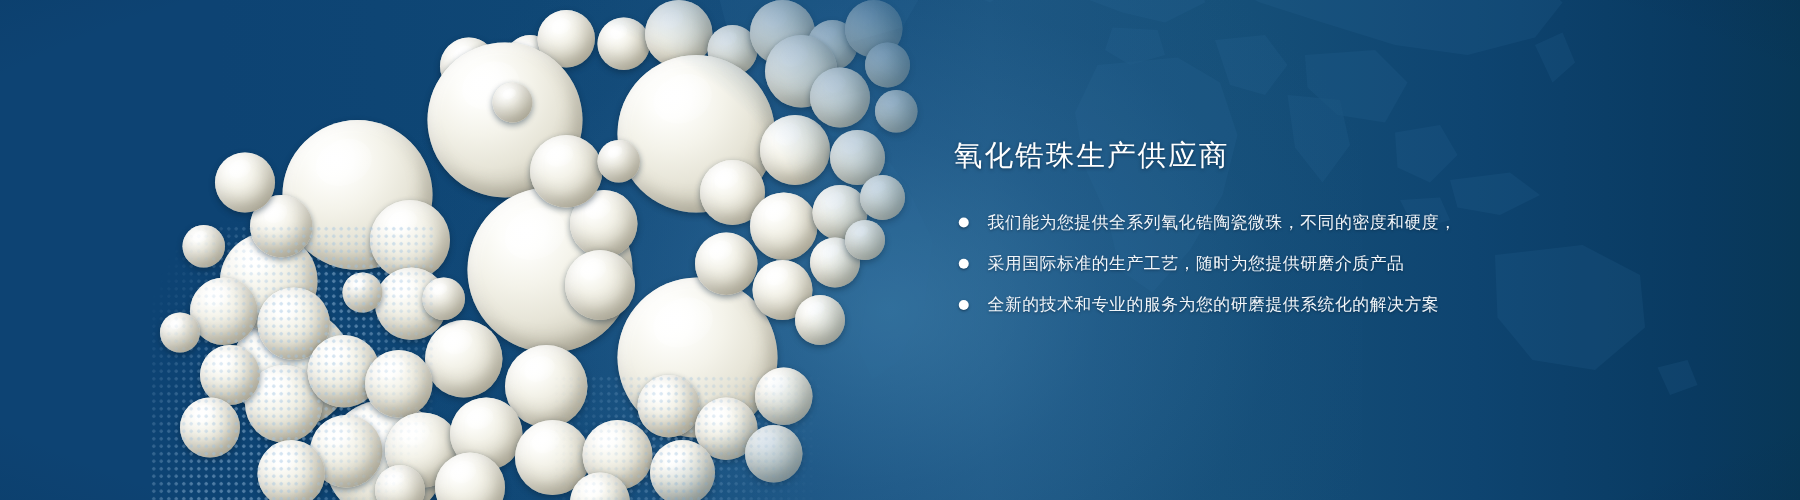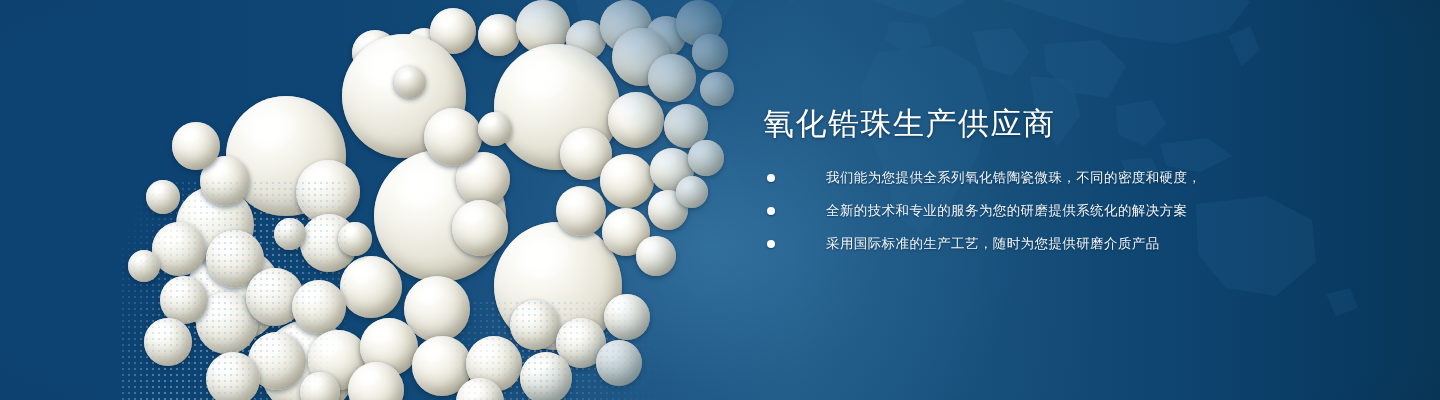--- a/index.html
+++ b/index.html
@@ -131,21 +131,21 @@
   }
   .bead.s::after{ left:24%; top:15%; width:34%; height:26%; }
 
   
   .copy{
     position:absolute;
     left:763px; top:104px;
     width:470px;
   }
   .title{
-    font-size:31px;
+    font-size:23px;
     line-height:40px;
     font-weight:400;
     color:#ffffff;
     letter-spacing:1.5px;
     text-shadow:0 1px 3px rgba(2,22,42,0.55);
     white-space:nowrap;
   }
   .bullets{
     margin-top:23px;
     list-style:none;
@@ -162,21 +162,21 @@
   }
   .bullet:last-child{ margin-bottom:0; }
   .dot{
     position:absolute;
     left:4px; top:7px;
     width:8px; height:8px;
     border-radius:50%;
     background:#ffffff;
     box-shadow:0 1px 2px rgba(2,22,42,0.5);
   }
-  .bline{ display:block;margin-left:36px; }
+  .bline{ display:block; }
 </style>
 </head>
 <body>
 
 <div class="banner">
 
   <div class="bg-base"></div>
   <div class="bg-glow"></div>
 
   <div class="bg-map">
@@ -305,24 +305,24 @@
 
     <ul class="bullets">
 
       <li class="bullet">
         <span class="dot"></span>
         <span class="bline">我们能为您提供全系列氧化锆陶瓷微珠，不同的密度和硬度，</span>
       </li>
 
       <li class="bullet">
         <span class="dot"></span>
+        <span class="bline">采用国际标准的生产工艺，随时为您提供研磨介质产品</span>
+      </li>
+
+      <li class="bullet">
+        <span class="dot"></span>
         <span class="bline">全新的技术和专业的服务为您的研磨提供系统化的解决方案</span>
       </li>
 
-      <li class="bullet">
-        <span class="dot"></span>
-        <span class="bline">采用国际标准的生产工艺，随时为您提供研磨介质产品</span>
-      </li>
-
     </ul>
   </div>
 
 </div>
 
 </body></html>

